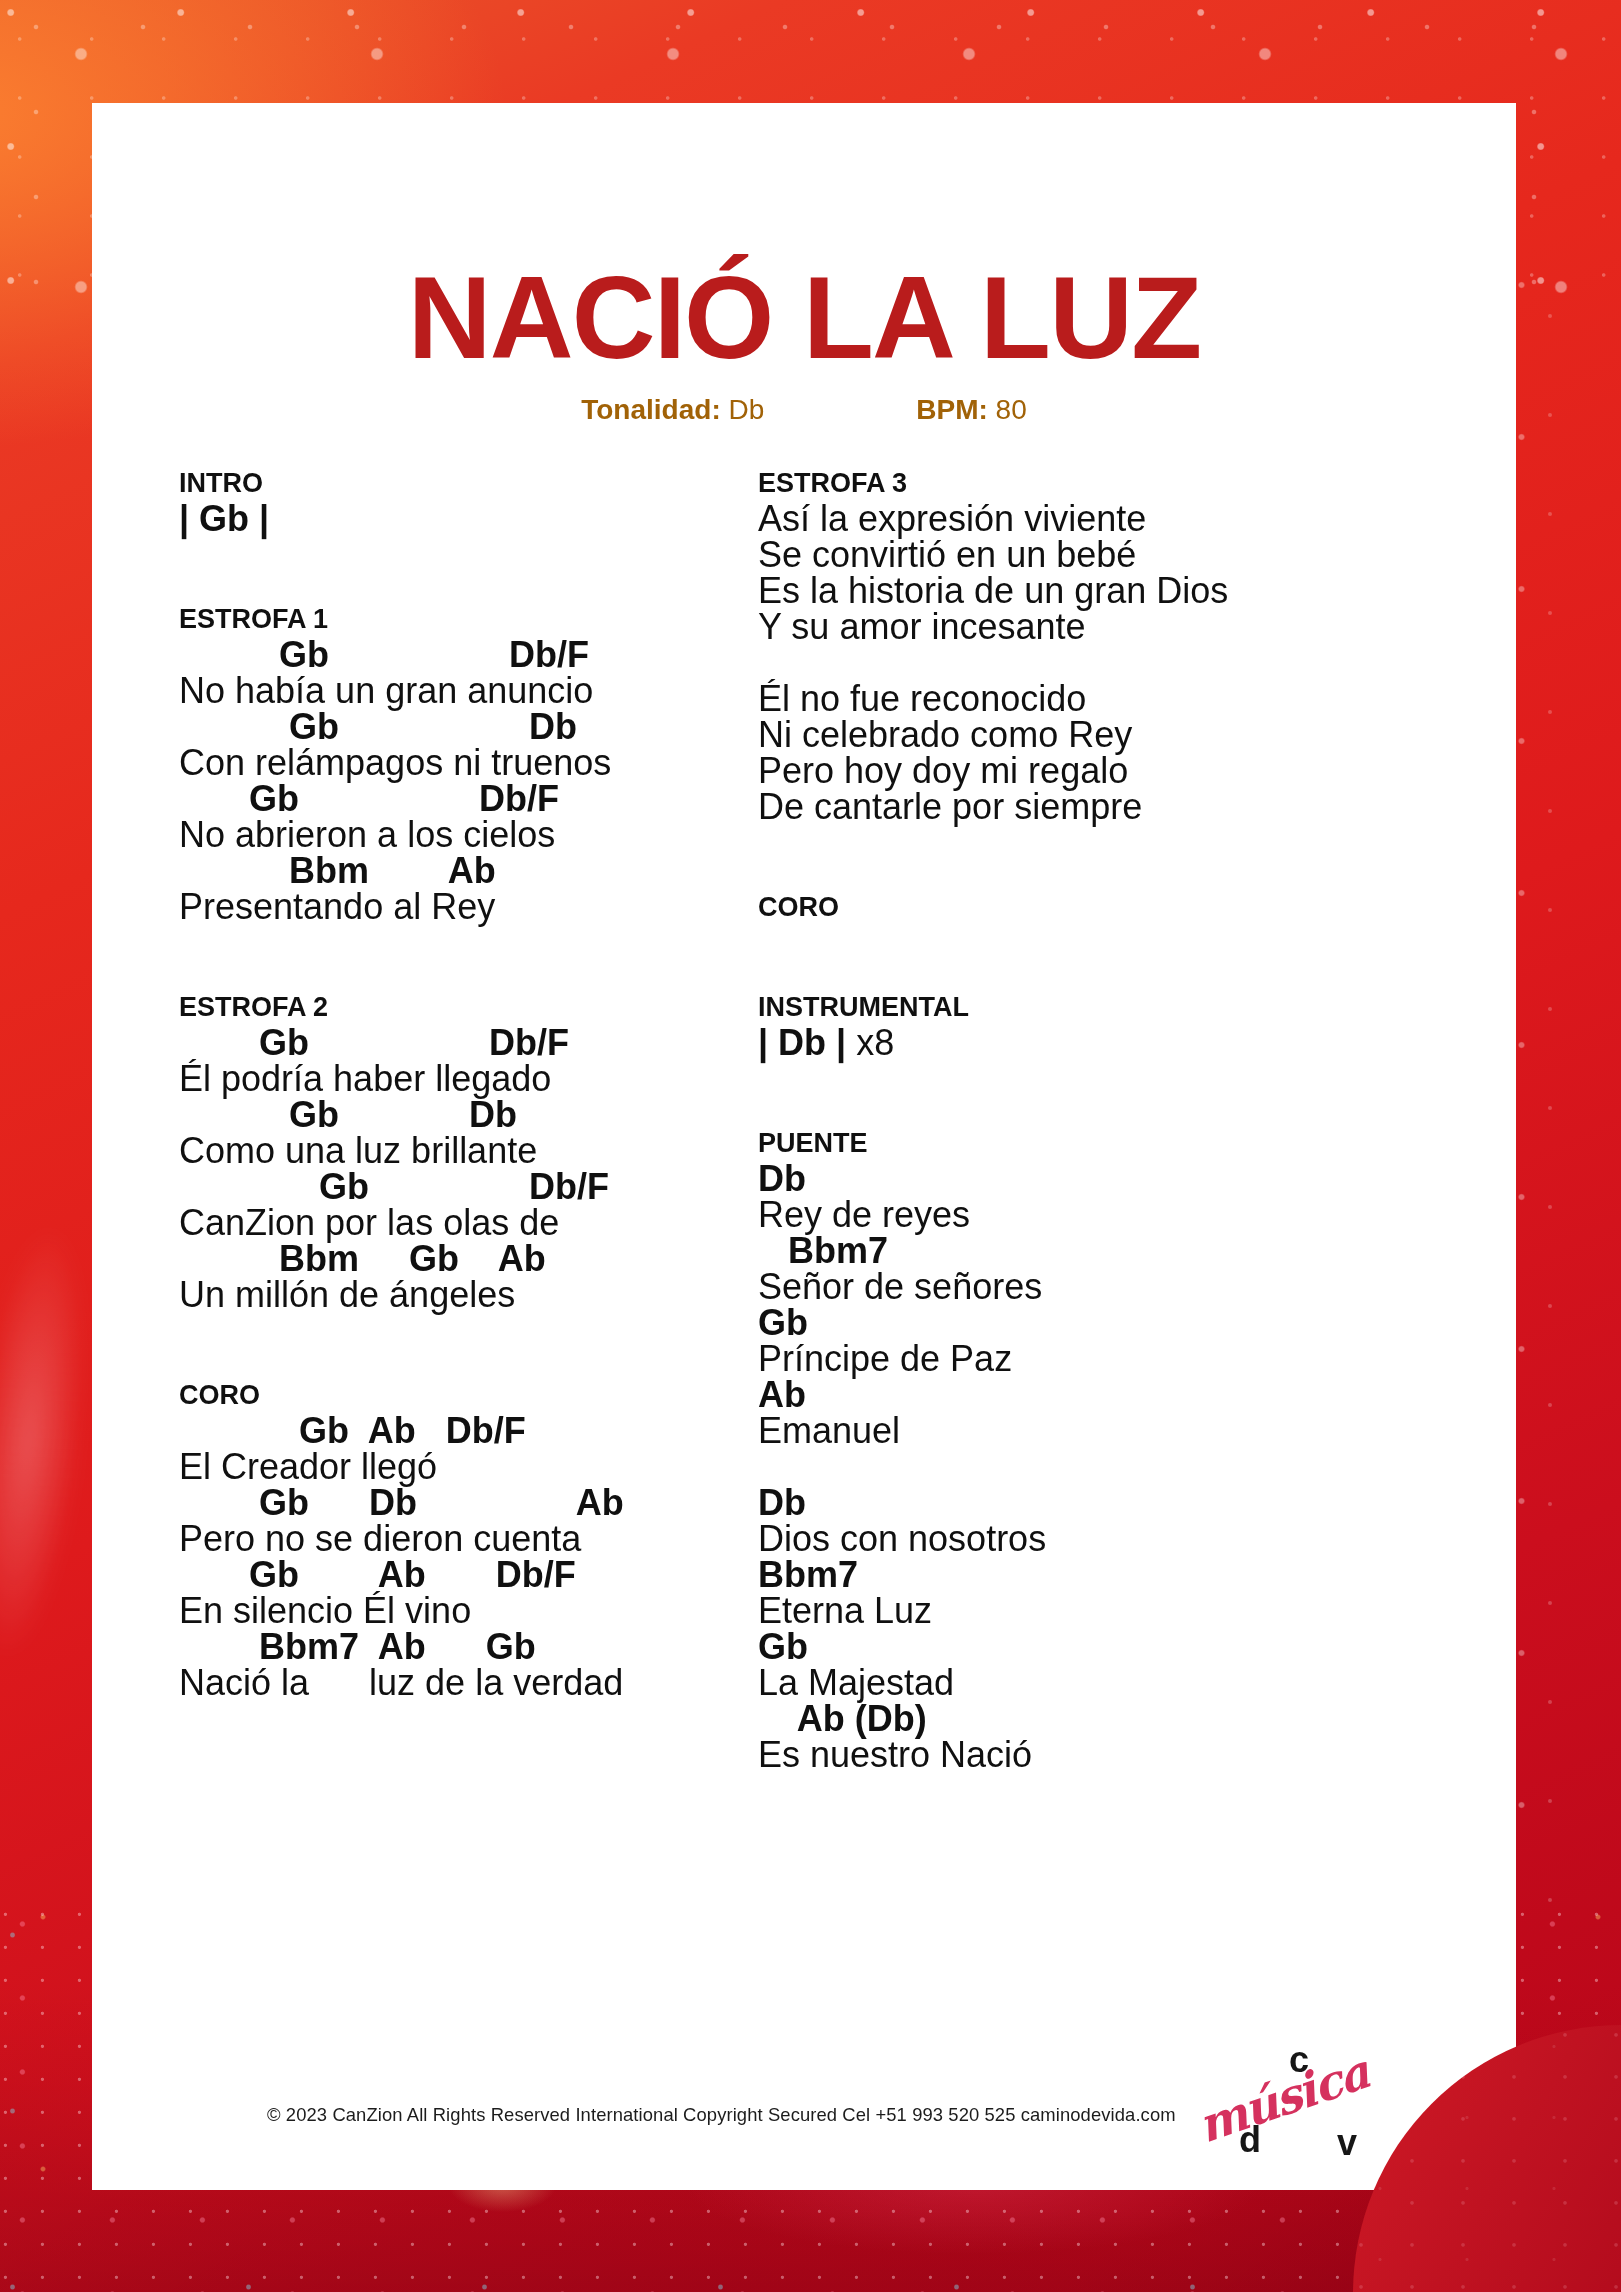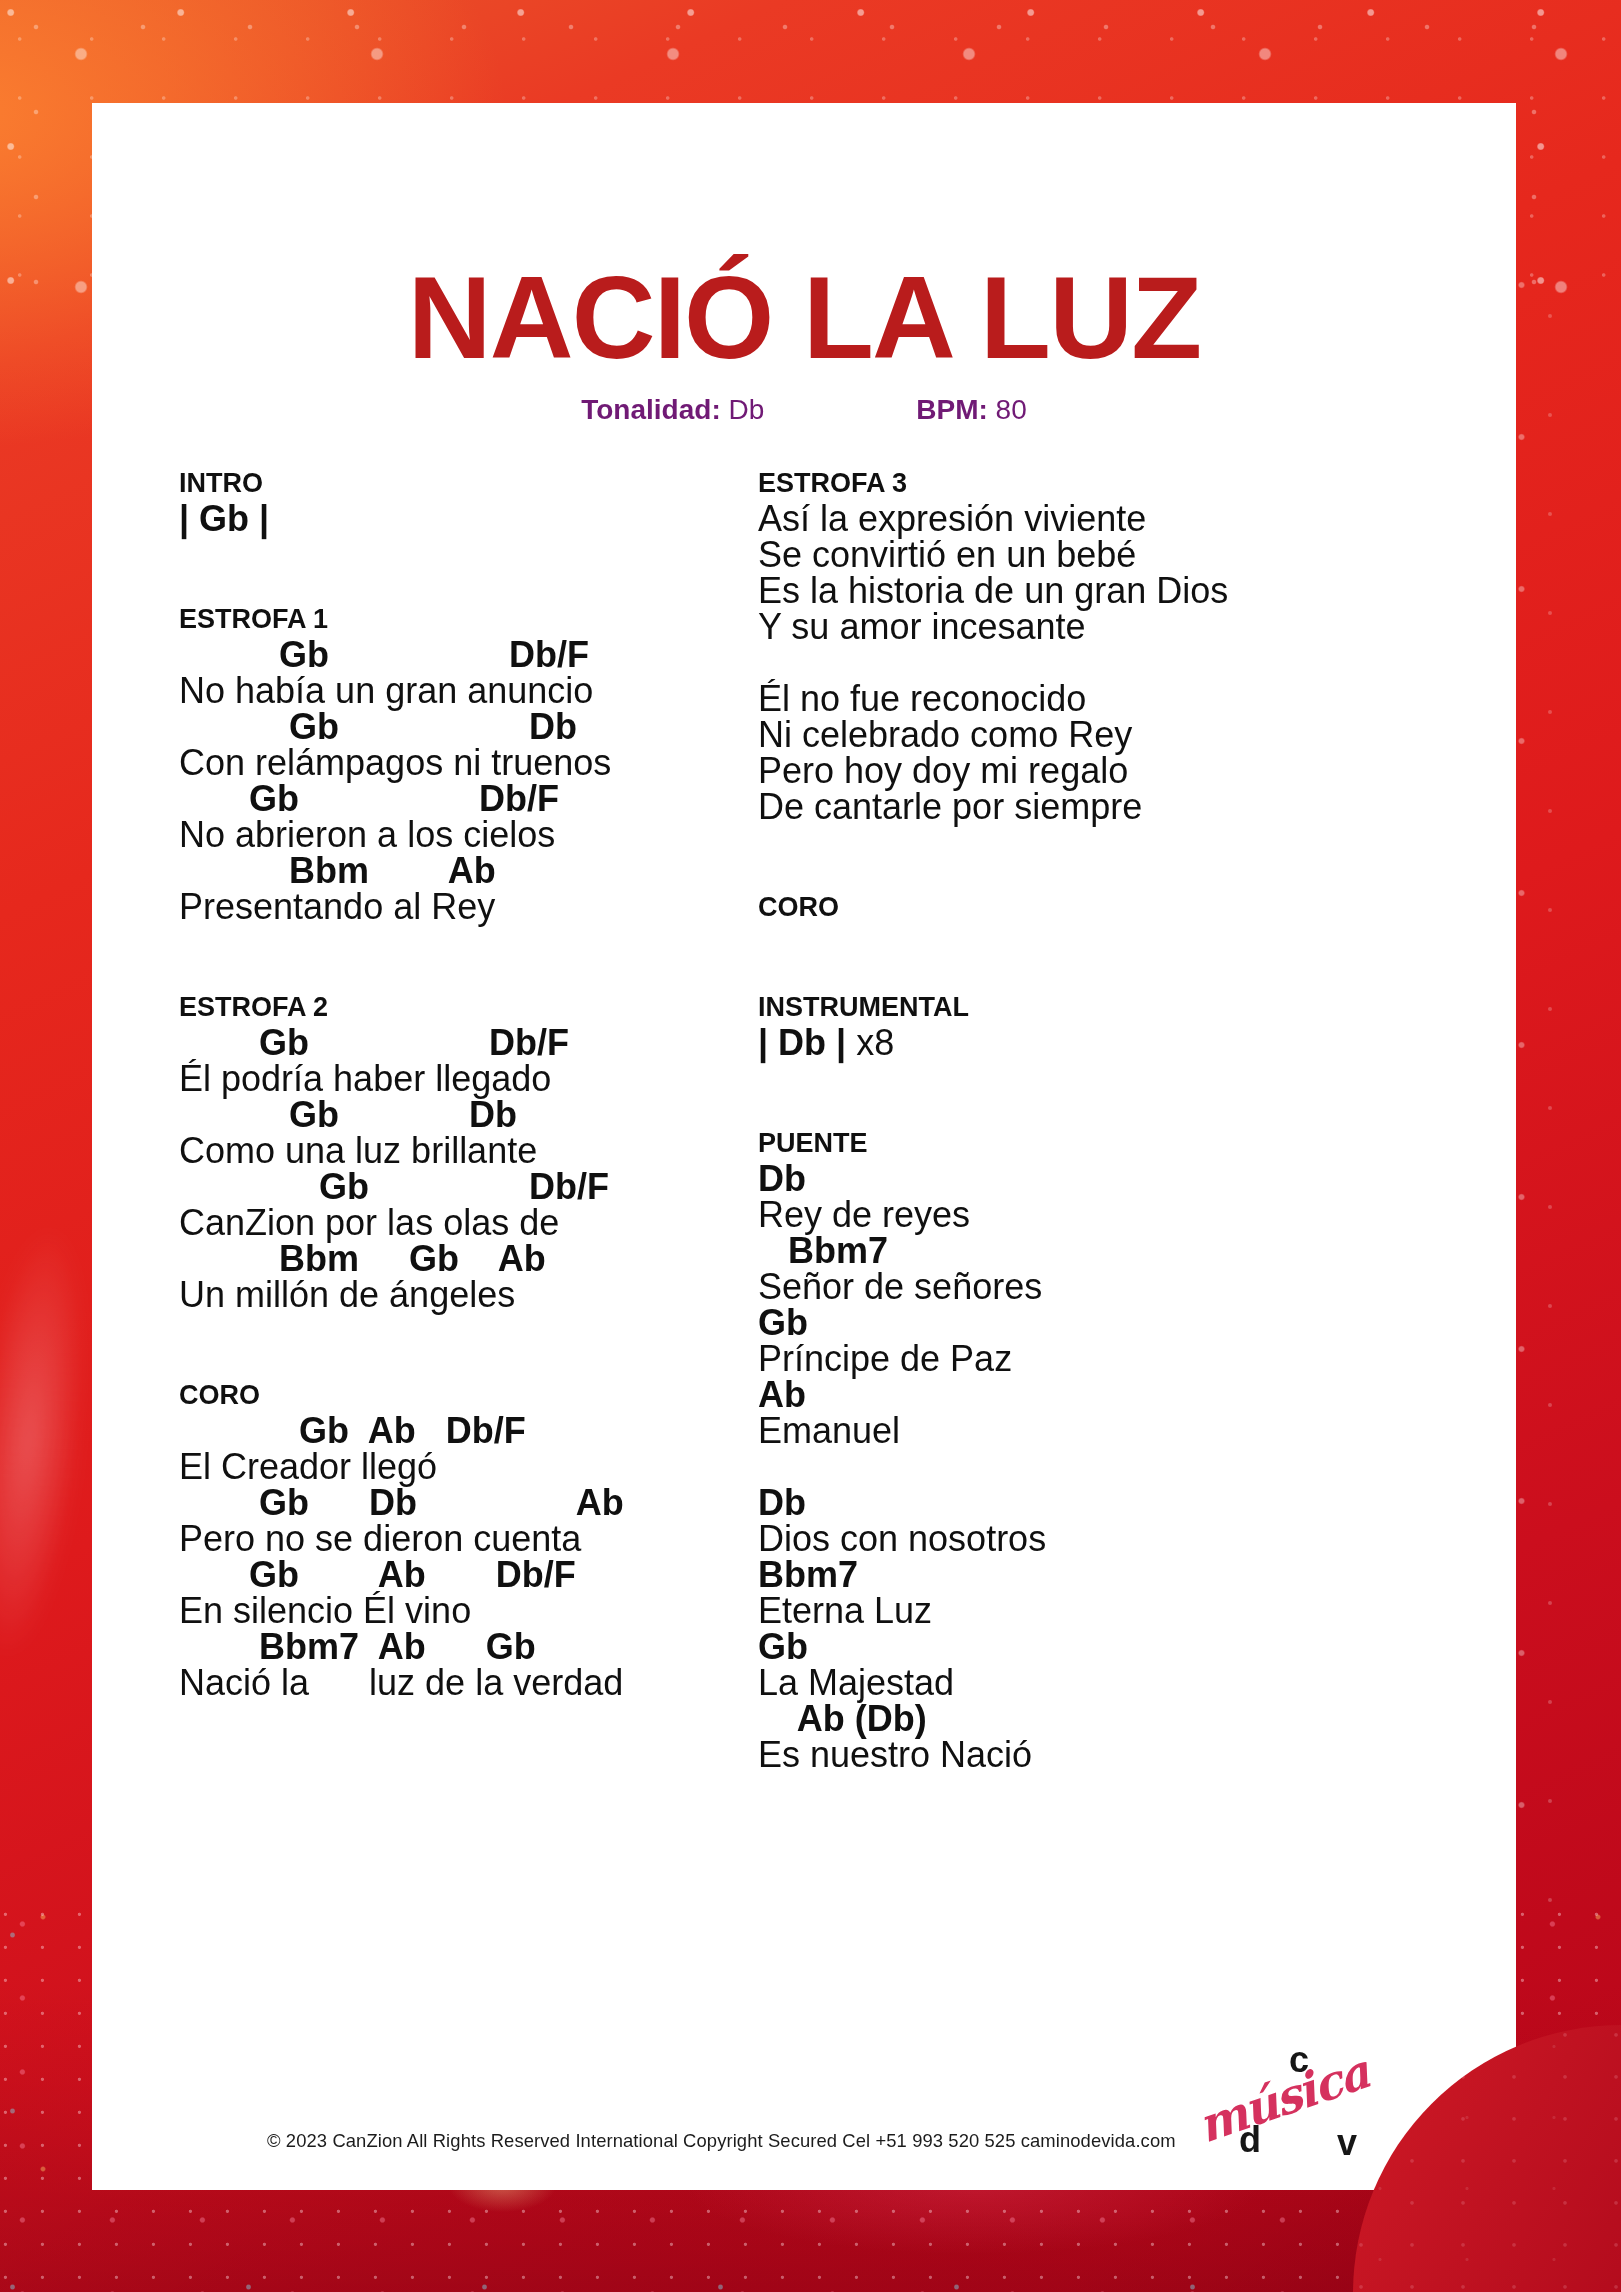--- a/index.html
+++ b/index.html
@@ -67,39 +67,39 @@
     position: absolute; left: 92px; top: 103px; width: 1424px; height: 2087px;
     background: #ffffff; z-index: 2; color: #101010;
   }
   .title {
     margin-top: 157px; text-align: center;
     font-size: 116px; font-weight: 800; letter-spacing: -1.8px; line-height: 1;
     color: #b91c1c; white-space: nowrap;
   }
   .meta {
     display: flex; justify-content: center; gap: 152px;
-    margin-top: 14.3px; font-size: 28px; line-height: 39px; color: #701a75;
+    margin-top: 14.3px; font-size: 28px; line-height: 39px; color: #a16207;
   }
   .meta .lbl { font-weight: 700; }
   .meta .val { font-weight: 400; }
 
   .columns { display: flex; margin-top: 36px; padding-left: 87px; }
   .col-left { width: 579px; flex: none; }
   .col-right { flex: 1; }
 
   .section { margin-bottom: 64px; }
   .hdr { font-weight: 700; font-size: 27px; line-height: 36px; white-space: pre; }
   .line { font-size: 36px; line-height: 36px; white-space: pre; }
   .line.chord { font-weight: 700; }
   .line.blank { height: 36px; }
   .line .b { font-weight: 700; }
 
   
   .footer {
-    position: absolute; left: 175px; bottom: 38px;
+    position: absolute; left: 175px; bottom: 64px;
     font-size: 18.4px; letter-spacing: 0.1px; color: #1c1c1c; white-space: pre;
   }
   .logo { position: absolute; right: 143px; bottom: 34px; width: 170px; height: 109px; }
   .logo-script {
     position: absolute; left: -5.4px; top: 27px;
     font-family: "DejaVu Serif", serif; font-style: italic; font-weight: 700;
     font-size: 47px; letter-spacing: -1.8px; color: #d5315e;
     transform: rotate(-19deg) skewX(-6deg); transform-origin: center;
     line-height: 1;
   }

